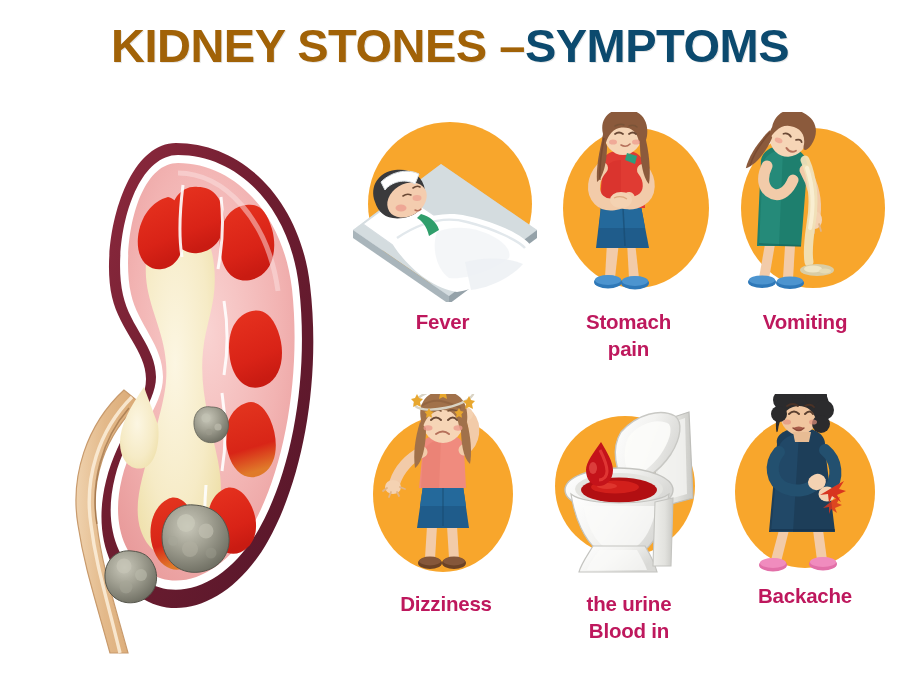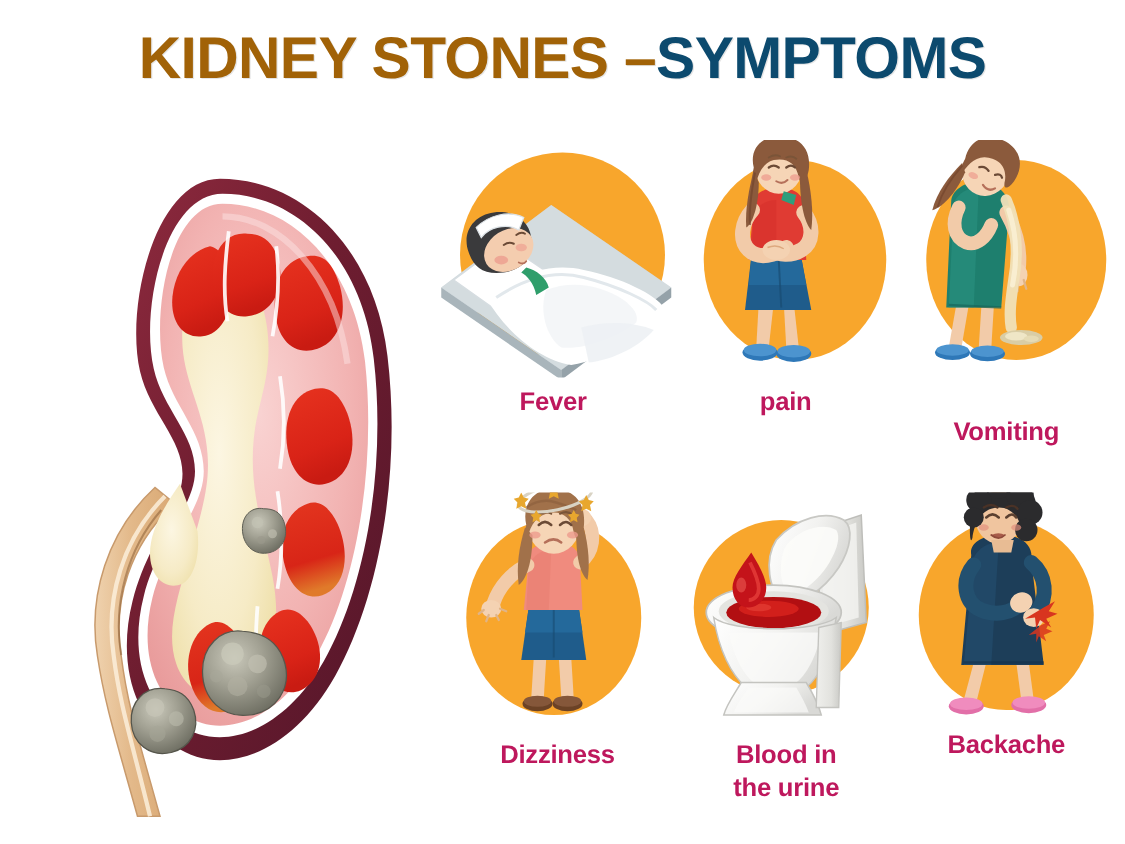--- a/index.html
+++ b/index.html
@@ -59,21 +59,21 @@
   #cell-stomach     { left:196px; top:0px;   width:175px; }
   #cell-vomiting    { left:372px; top:0px;   width:176px; }
   
   #cell-dizziness   { left:6px;   top:282px; width:190px; }
   #cell-blood       { left:196px; top:282px; width:176px; }
   #cell-backache    { left:372px; top:282px; width:176px; }
 
   #cell-fever    .sym-art{ height:190px; }
   #cell-fever    .sym-label{ top:196px; }
   #cell-stomach  .sym-label{ top:196px; }
-  #cell-vomiting .sym-label{ top:196px;margin-top:24px; }
+  #cell-vomiting .sym-label{ top:196px; }
   #cell-dizziness .sym-label{ top:196px;text-align:center; }
   #cell-blood    .sym-label{ top:196px; }
   #cell-backache .sym-label{ top:188px; }
 </style>
 </head>
 <body>
 
 <div id="title-bar">
   <span class="title-word" id="title-left">KIDNEY STONES –</span><span class="title-word" id="title-right">SYMPTOMS</span>
 </div>
@@ -324,20 +324,21 @@
         <path d="M74 14 q5 -3 9 -1" stroke="#7A5438" stroke-width="1.5" fill="none" stroke-linecap="round"></path>
         <path d="M88 14 q5 -2 8 1" stroke="#7A5438" stroke-width="1.5" fill="none" stroke-linecap="round"></path>
         <ellipse cx="72" cy="30" rx="4" ry="2.6" fill="#EE9B8D" opacity="0.75"></ellipse>
         <ellipse cx="95" cy="30" rx="4" ry="2.6" fill="#EE9B8D" opacity="0.75"></ellipse>
         <path d="M80 33 q5 3 9 -1" stroke="#B5705A" stroke-width="1.6" fill="none" stroke-linecap="round"></path>
 
         <path d="M86 41 L96 44 L94 52 L84 48 Z" fill="#2E9E7C"></path>
       </svg>
     </div>
     <div class="sym-label">
+      <div>Stomach</div>
       <div>pain</div>
     </div>
   </div>
 
   <div class="sym-cell" id="cell-vomiting">
     <div class="sym-art">
       <svg viewBox="0 0 176 190" xmlns="http://www.w3.org/2000/svg">
         <ellipse cx="96" cy="96" rx="72" ry="80" fill="#F8A62C"></ellipse>
 
         <path d="M48 132 L42 166 L52 167 L58 132 Z" fill="#F2CBA9"></path>
@@ -490,22 +491,22 @@
 
         <g>
           <path d="M60 48 C 66 58, 72 68, 72 76 C 72 86, 65 92, 58 92
                    C 51 92, 45 86, 45 76 C 45 68, 53 58, 60 48 Z" fill="#C4131A"></path>
           <path d="M59 56 C 63 64, 66 71, 66 77 C 66 83, 62 86, 58 86" fill="none" stroke="#E8423C" stroke-width="3" opacity="0.75"></path>
           <ellipse cx="52" cy="74" rx="4" ry="6" fill="#EE6058" opacity="0.55"></ellipse>
         </g>
       </svg>
     </div>
     <div class="sym-label">
+      <div>the urine</div>
       <div>Blood in</div>
-      <div>the urine</div>
     </div>
   </div>
 
   <div class="sym-cell" id="cell-backache">
     <div class="sym-art">
       <svg viewBox="0 0 176 190" xmlns="http://www.w3.org/2000/svg">
         <ellipse cx="88" cy="98" rx="70" ry="76" fill="#F8A62C"></ellipse>
 
         <path d="M62 136 L54 166 L64 168 L72 136 Z" fill="#F2CBA9"></path>
         <path d="M96 136 L100 166 L110 166 L106 136 Z" fill="#F2CBA9"></path>

